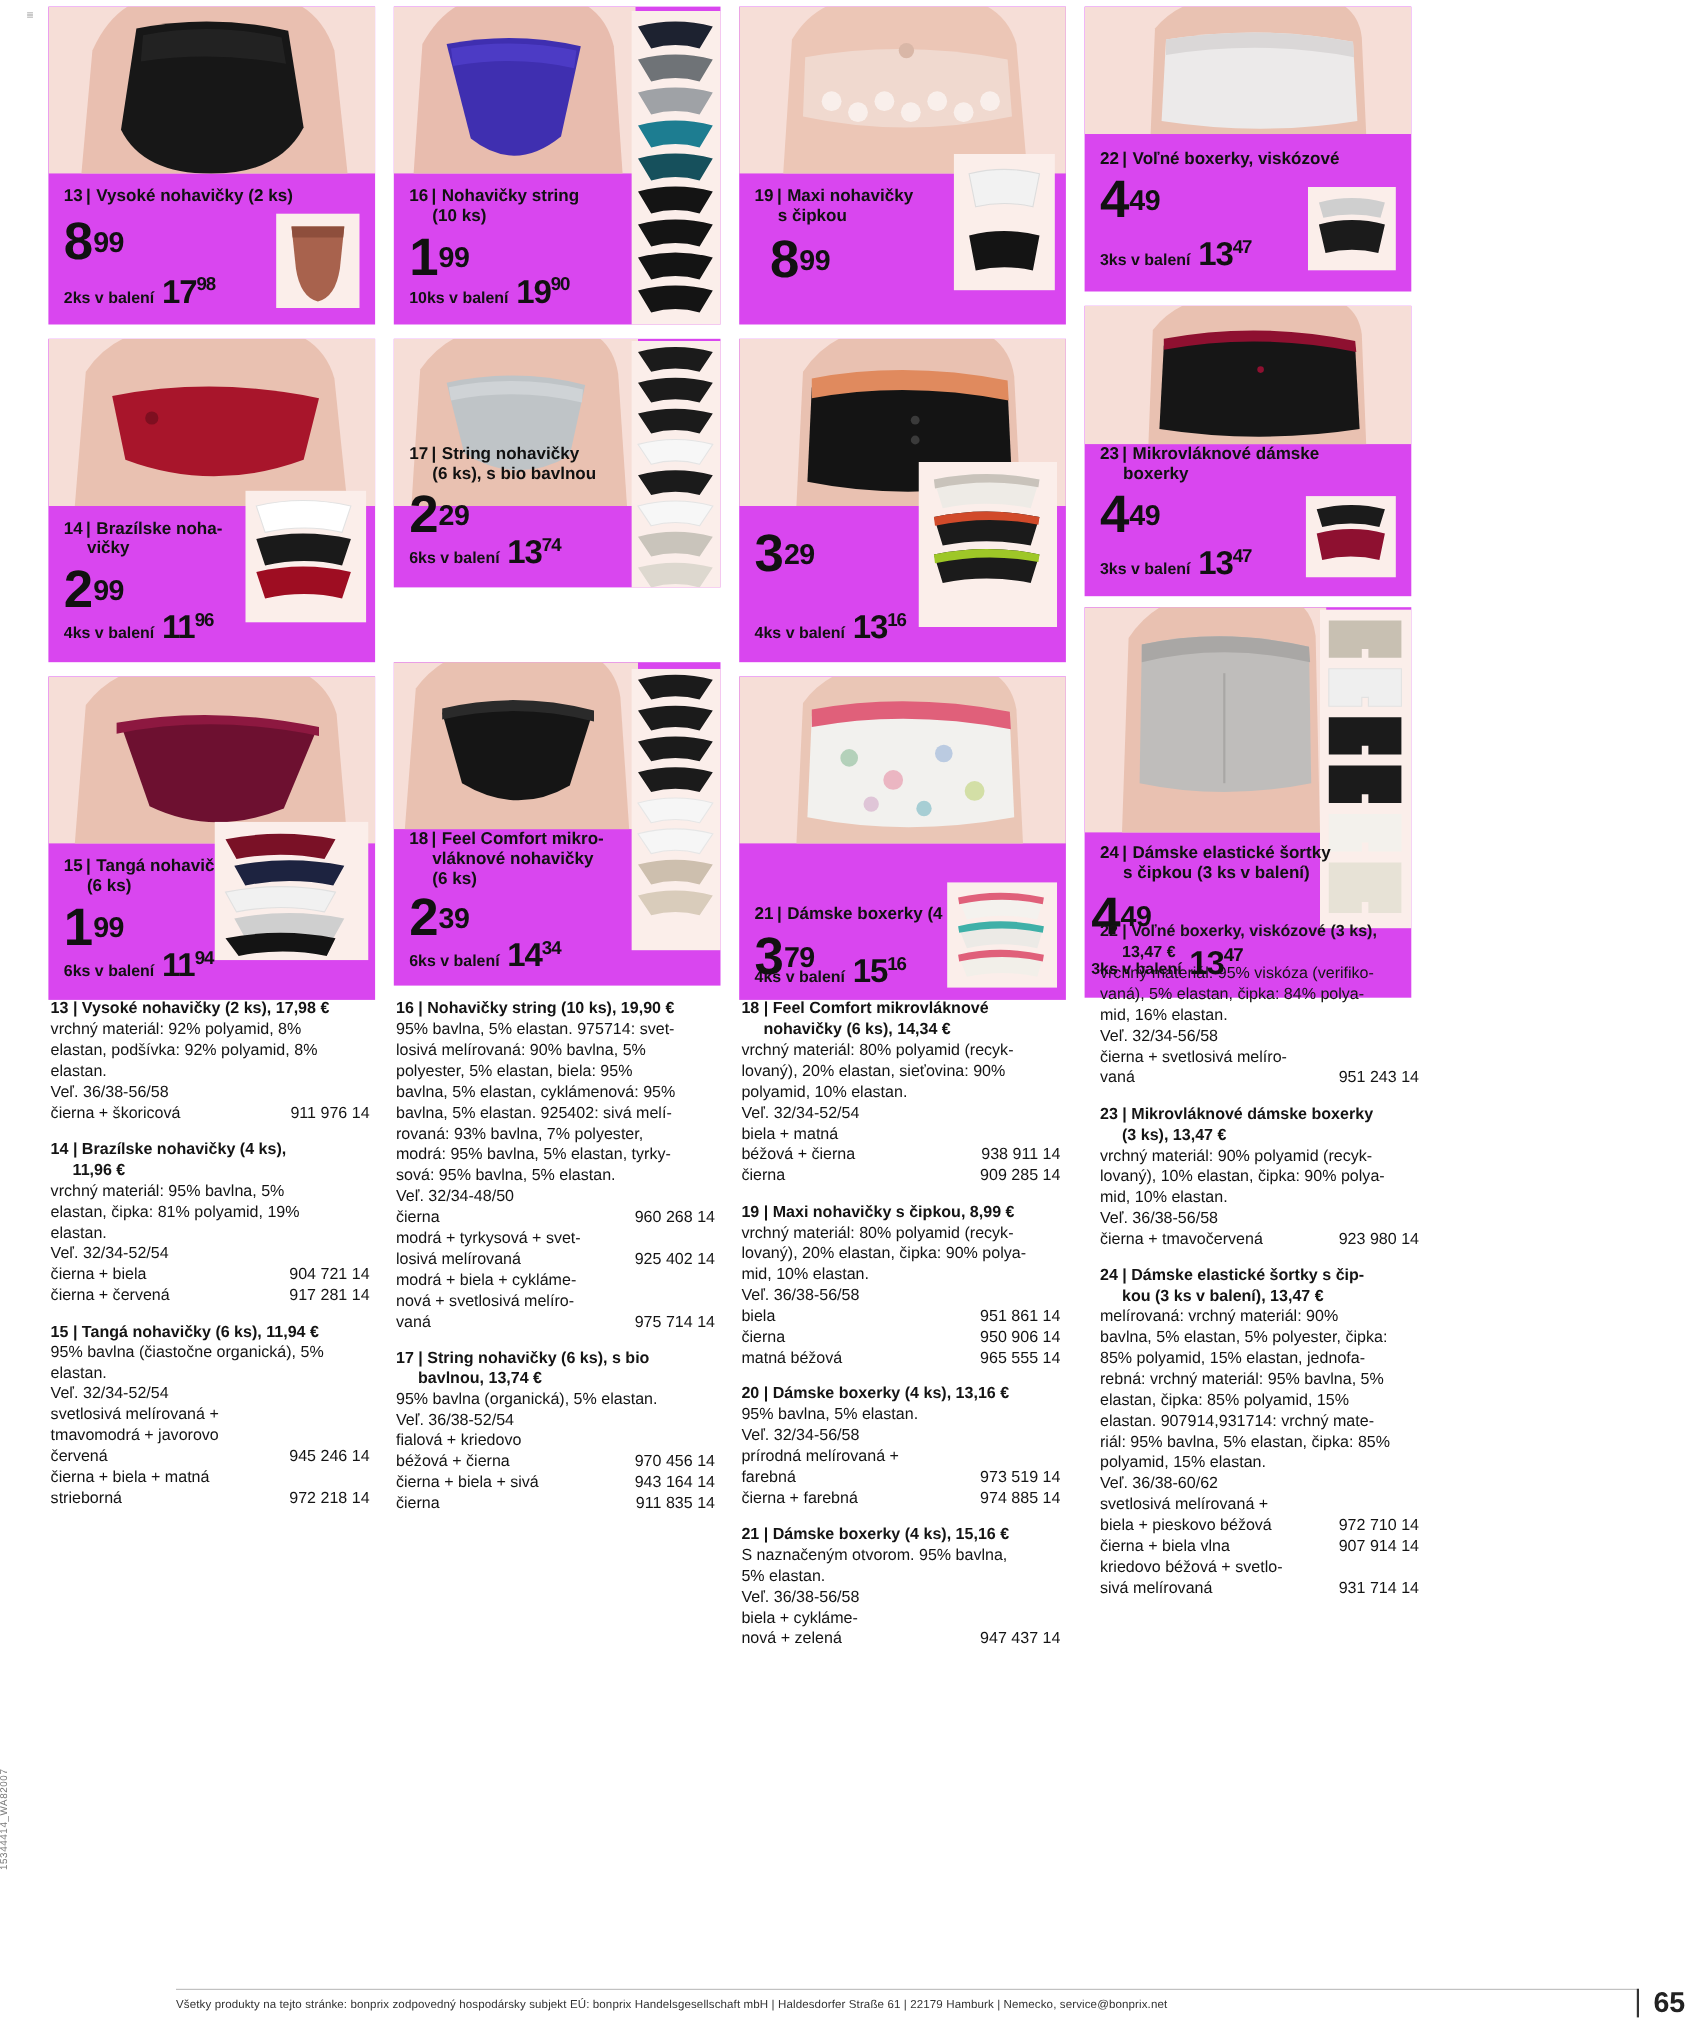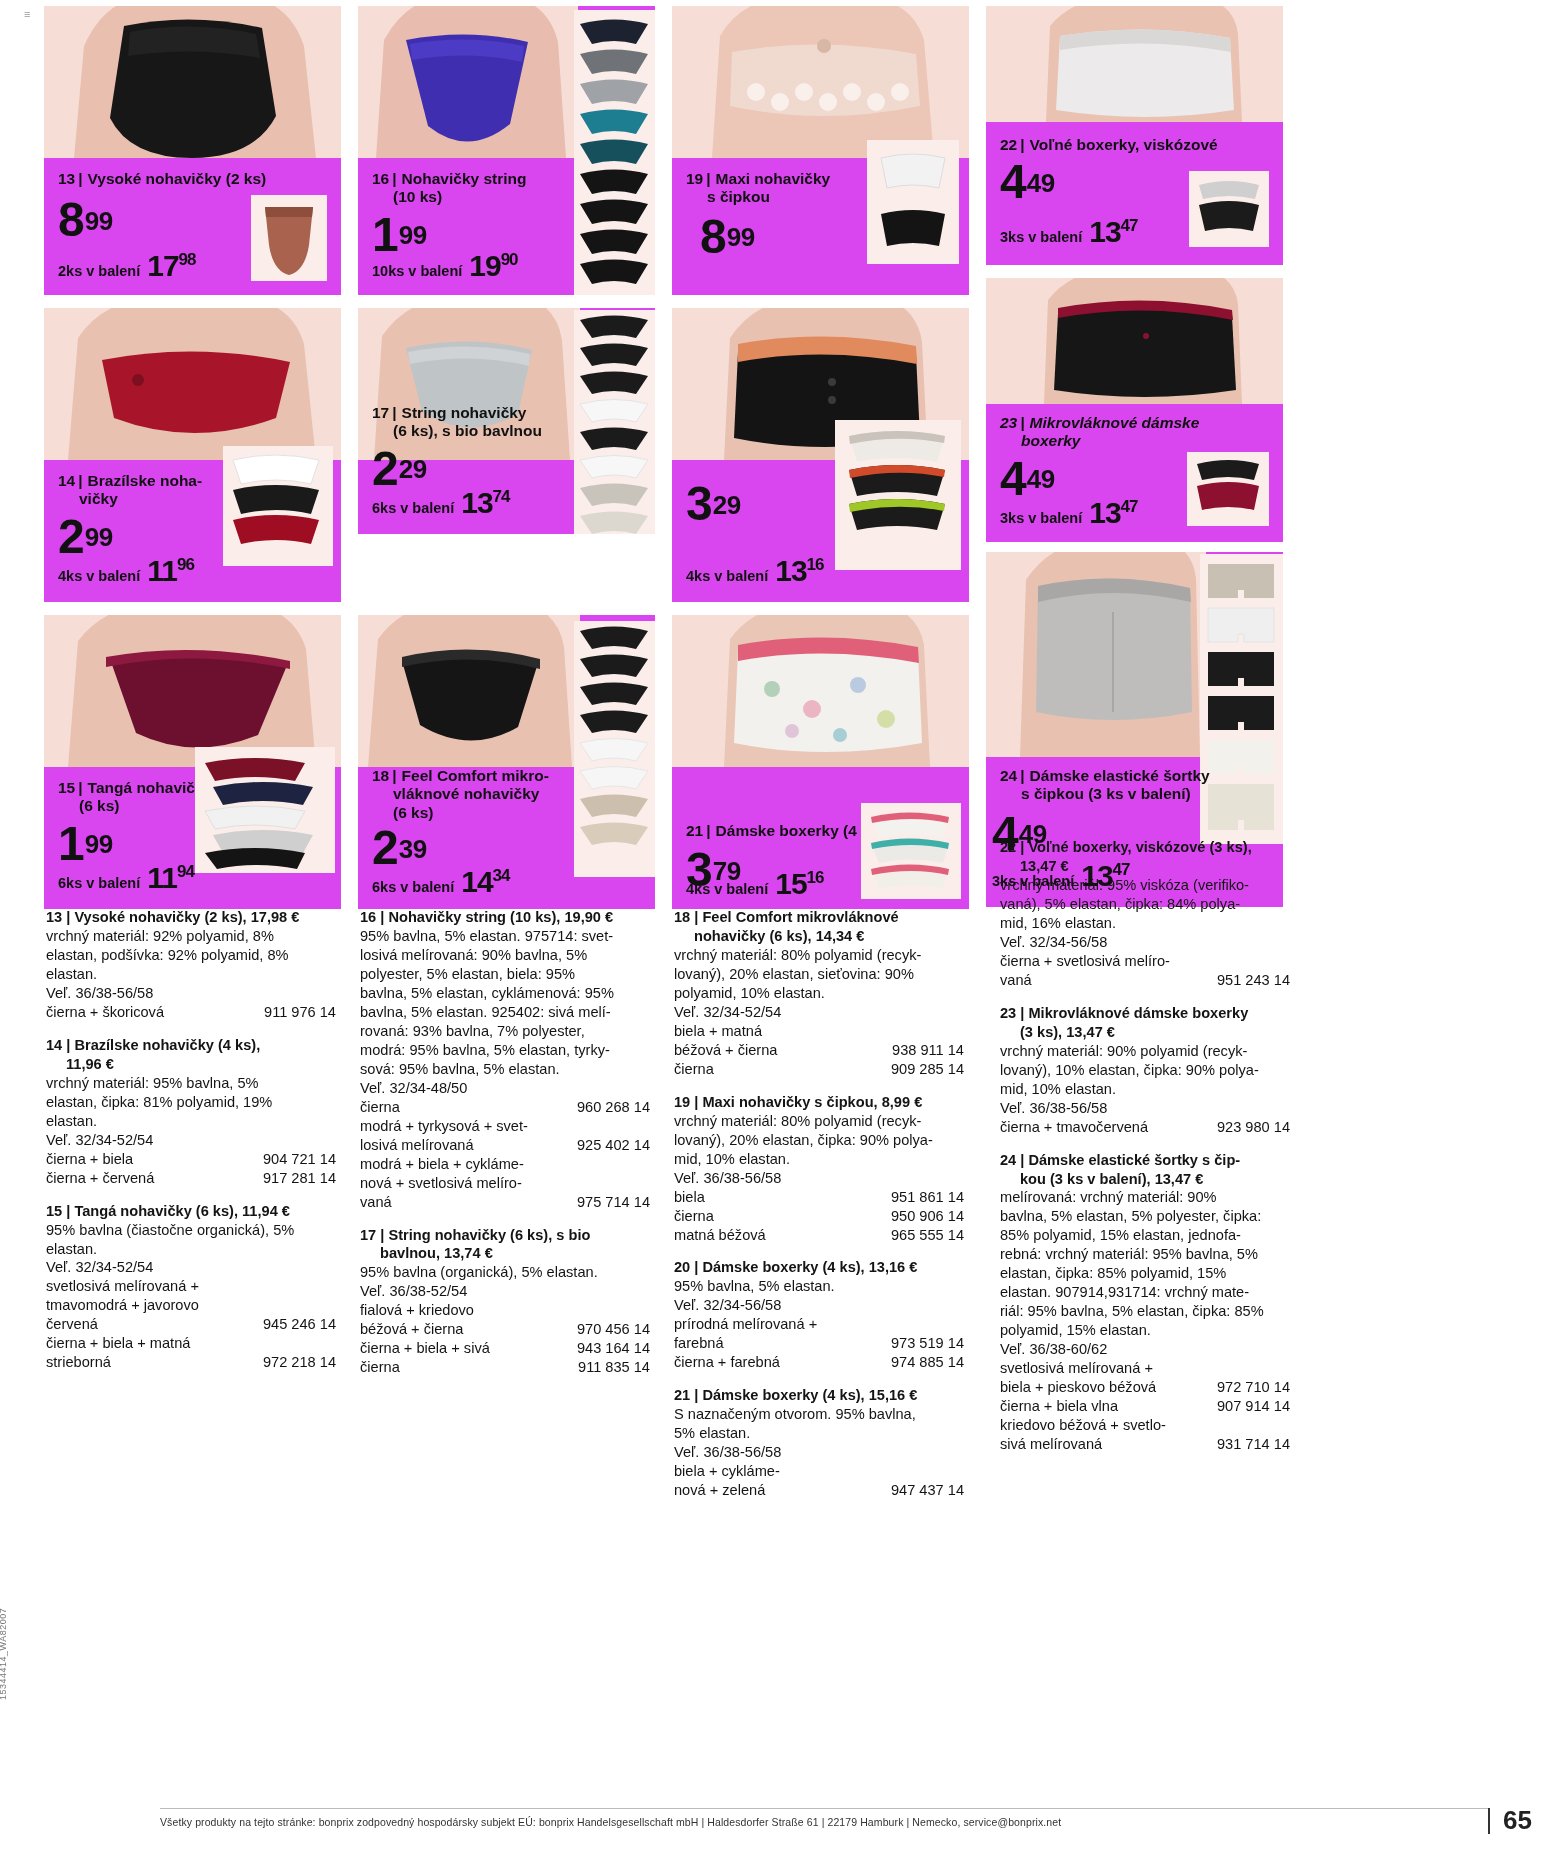--- a/index.html
+++ b/index.html
@@ -321,21 +321,21 @@
     <div class="photo" style="height:126px;">
       <svg width="297" height="126" viewBox="0 0 297 126" preserveAspectRatio="none">
         <rect width="297" height="126" fill="#f6ded7"></rect>
         <path d="M58 126 L62 22 Q88 -12 148 -12 L202 -12 Q248 -8 252 26 L256 126 Z" fill="#e9c1b1"></path>
         <path d="M72 36 Q158 20 246 38 L250 112 Q158 126 68 112 Z" fill="#161616"></path>
         <path d="M72 30 Q158 14 246 32 L247 42 Q158 24 72 40 Z" fill="#8e1030"></path>
         <circle cx="160" cy="58" r="3" fill="#8e1030"></circle>
       </svg>
     </div>
     <div class="tile-body" style="height:138px;">
-      <div class="tile-head" style="padding-top:10px;font-style:italic;">
+      <div class="tile-head" style="">
         <span class="num">23</span><span class="bar">|</span><span>Mikrovláknové dámske</span>
         <div style="padding-left:21px;">boxerky</div>
       </div>
       <div class="price" style="margin-top:4px;">
         <span class="big">4</span><span class="cents">49</span>
       </div>
       <div class="packline" style="left:14px; bottom:12px;">
         <span>3ks v balení</span><span class="tot"><span>13</span><span class="c">47</span></span>
       </div>
       <div class="thumb" style="right:14px; bottom:12px;">
@@ -374,21 +374,21 @@
           <path d="M10 16 q50 -10 100 0 l-10 18 q-40 -8 -80 0 Z" fill="#7a1126"></path>
           <path d="M18 40 q50 -10 100 0 l-10 18 q-40 -8 -80 0 Z" fill="#1d2340"></path>
           <path d="M10 64 q50 -10 100 0 l-10 18 q-40 -8 -80 0 Z" fill="#f1f1f1" stroke="#e0e0e0"></path>
           <path d="M18 88 q50 -10 100 0 l-10 18 q-40 -8 -80 0 Z" fill="#cfcfcf"></path>
           <path d="M10 106 q50 -10 100 0 l-8 16 q-40 -8 -80 0 Z" fill="#141414"></path>
         </svg>
       </div>
     </div>
   </div>
 
-  <div class="tile" style="left:358px; top:615px; width:297px; height:294px;">
+  <div class="tile" style="left:358px; top:602px; width:297px; height:294px;">
     <div class="photo" style="height:152px; width:222px;">
       <svg width="222" height="152" viewBox="0 0 222 152" preserveAspectRatio="none">
         <rect width="222" height="152" fill="#f6ded7"></rect>
         <path d="M10 152 L20 24 Q46 -12 96 -14 L158 -14 Q200 -6 206 32 L214 152 Z" fill="#e9c1b1"></path>
         <path d="M44 46 Q112 30 180 48 L160 112 Q112 140 62 110 Z" fill="#151515"></path>
         <path d="M44 42 Q112 26 182 44 L182 54 Q112 36 44 52 Z" fill="#2a2a2a"></path>
       </svg>
     </div>
     <div class="thumb" style="left:216px; top:6px;">
       <svg width="82" height="256" viewBox="0 0 82 256">

